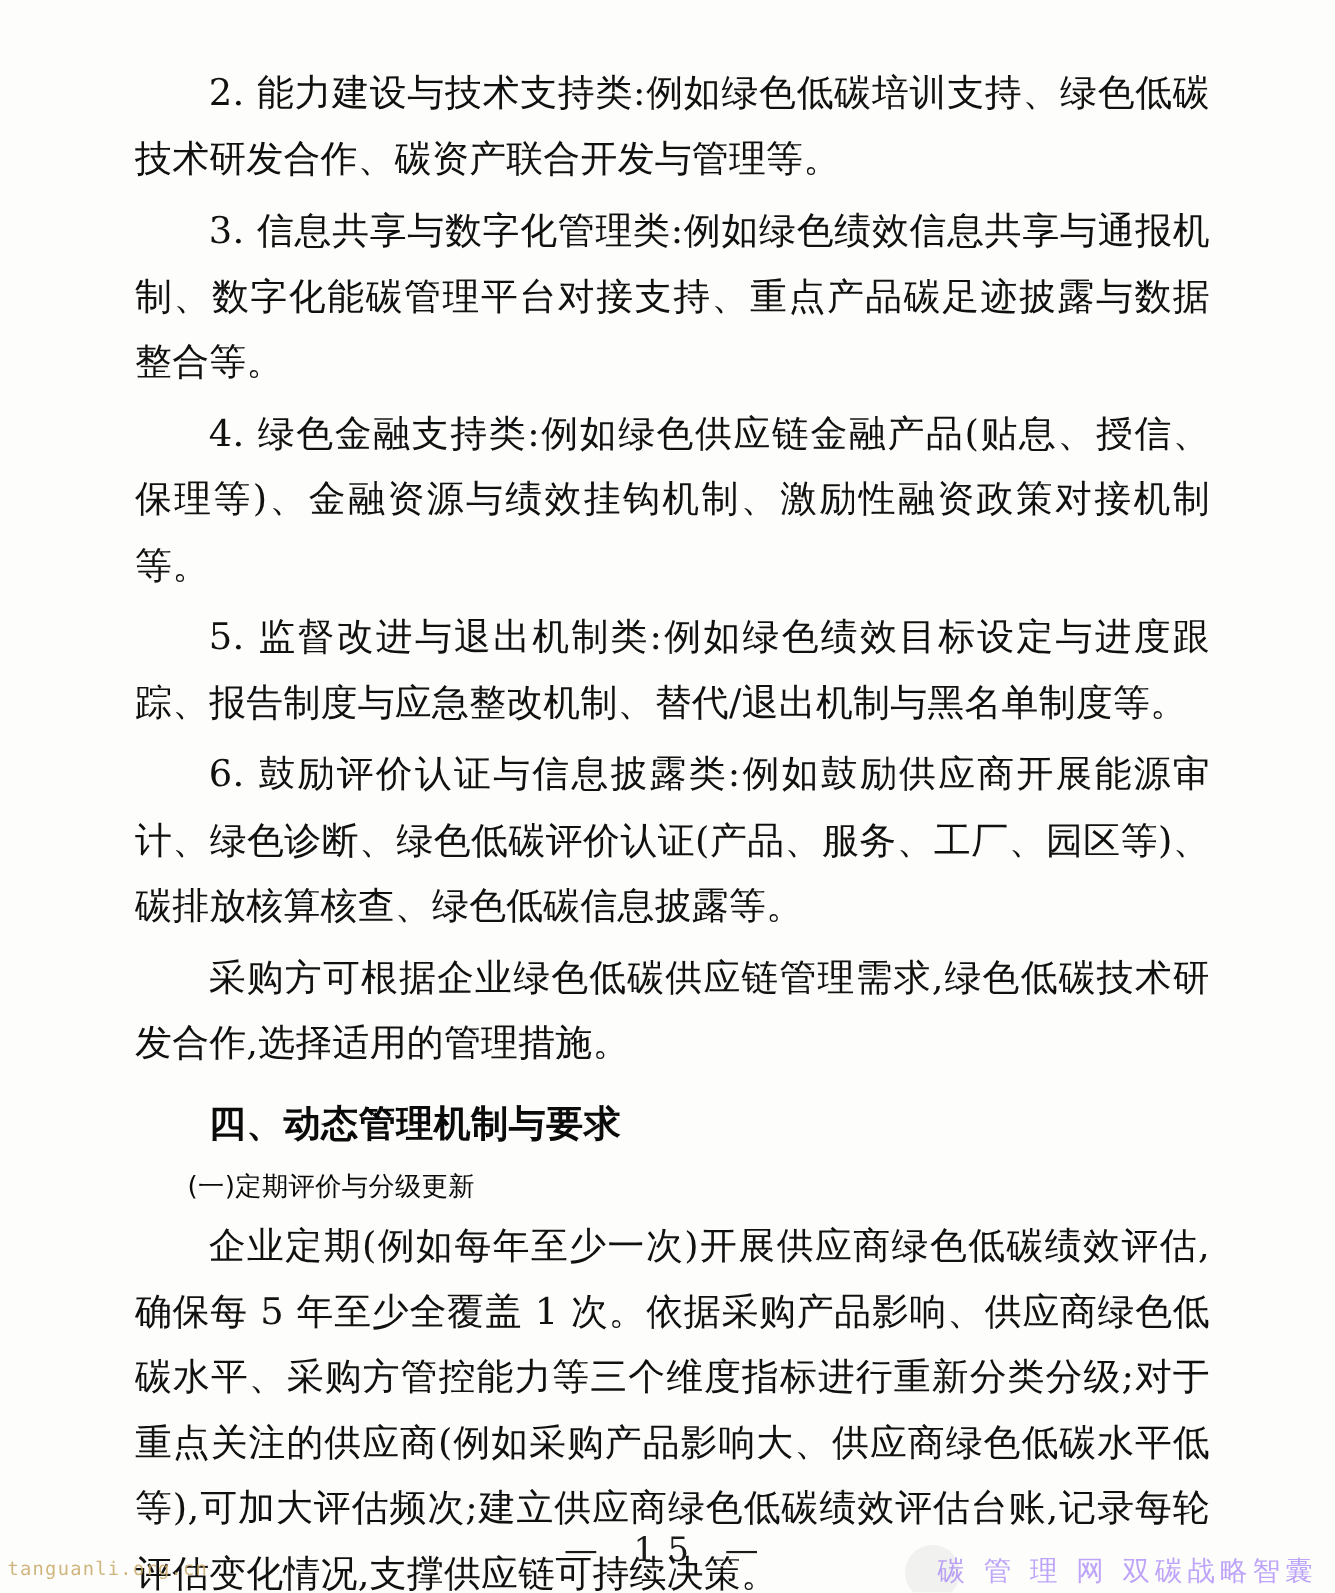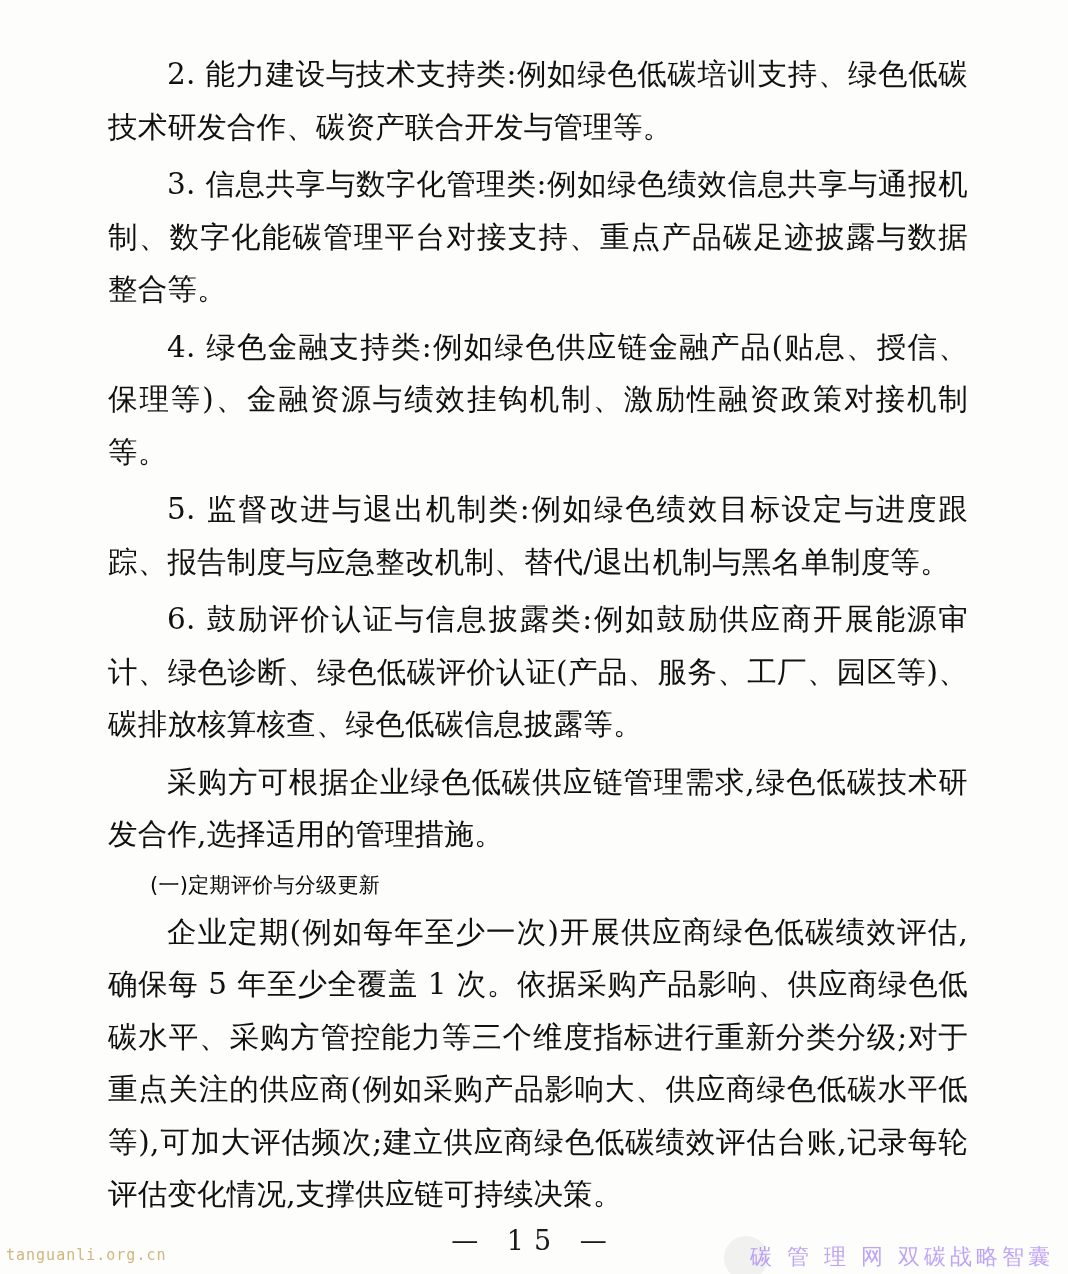--- a/index.html
+++ b/index.html
@@ -110,20 +110,21 @@
   <p class="para indent">3. 信息共享与数字化管理类:例如绿色绩效信息共享与通报机制、数字化能碳管理平台对接支持、重点产品碳足迹披露与数据整合等。</p>
 
   <p class="para indent">4. 绿色金融支持类:例如绿色供应链金融产品(贴息、授信、保理等)、金融资源与绩效挂钩机制、激励性融资政策对接机制等。</p>
 
   <p class="para indent">5. 监督改进与退出机制类:例如绿色绩效目标设定与进度跟踪、报告制度与应急整改机制、替代/退出机制与黑名单制度等。</p>
 
   <p class="para indent">6. 鼓励评价认证与信息披露类:例如鼓励供应商开展能源审计、绿色诊断、绿色低碳评价认证(产品、服务、工厂、园区等)、碳排放核算核查、绿色低碳信息披露等。</p>
 
   <p class="para indent">采购方可根据企业绿色低碳供应链管理需求,绿色低碳技术研发合作,选择适用的管理措施。</p>
 
+  <h2 class="heading">四、动态管理机制与要求</h2>
 
   <h3 class="subheading">(一)定期评价与分级更新</h3>
 
   <p class="para indent">企业定期(例如每年至少一次)开展供应商绿色低碳绩效评估,确保每 5 年至少全覆盖 1 次。依据采购产品影响、供应商绿色低碳水平、采购方管控能力等三个维度指标进行重新分类分级;对于重点关注的供应商(例如采购产品影响大、供应商绿色低碳水平低等),可加大评估频次;建立供应商绿色低碳绩效评估台账,记录每轮评估变化情况,支撑供应链可持续决策。</p>
 
   <div class="footer">
     <span class="page-number">— 15 —</span>
   </div>
 
   <div class="watermark-seal"></div>

